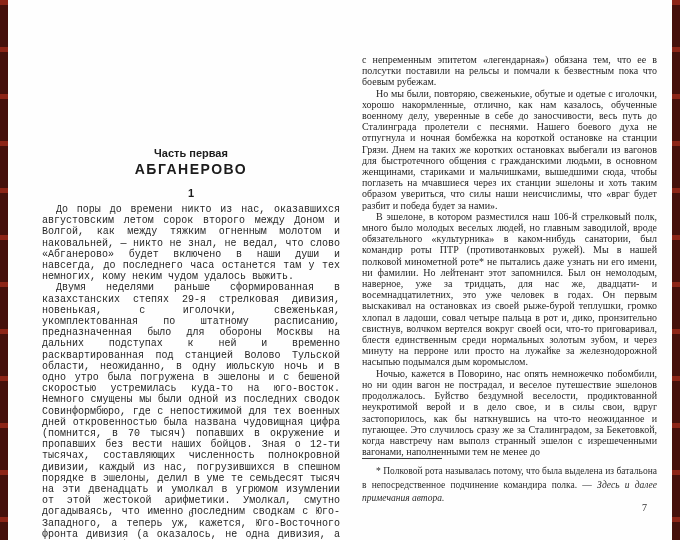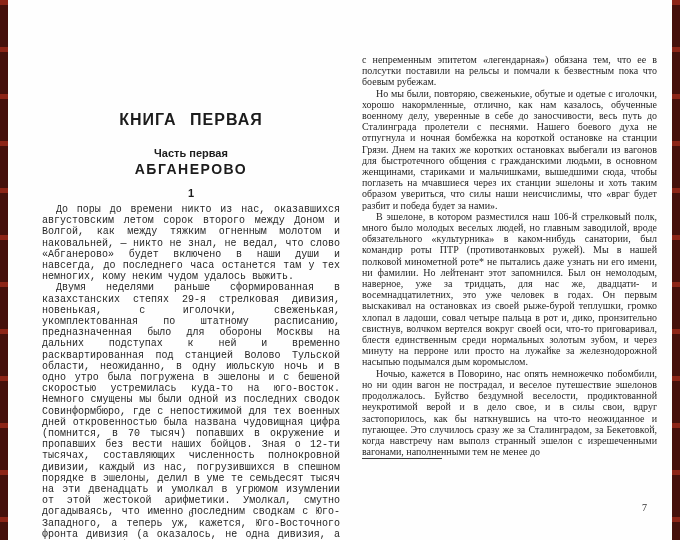--- a/index.html
+++ b/index.html
@@ -65,33 +65,33 @@
   .page-left  .page-number { top: 508px; text-align: center; }
   .page-right .page-number { top: 502px; text-align: right; padding-right: 10px; box-sizing: border-box; }
 </style>
 </head>
 <body>
 
 <div class="edge-bar left"></div>
 <div class="edge-bar right"></div>
 
 <div class="page page-left">
-  <div class="heading book-title">КНИГА ПЕРВАЯ</div>
   <div class="heading part-label">Часть первая</div>
   <div class="heading part-title">АБГАНЕРОВО</div>
   <div class="heading chapter-number">1</div>
   <div class="body-text">
       <p>До поры до времени никто из нас, оказавшихся августовским летом сорок второго между Доном и Волгой, как между тяжким огненным молотом и наковальней, — никто не знал, не ведал, что слово «Абганерово» будет включено в наши души и навсегда, до последнего часа останется там у тех немногих, кому неким чудом удалось выжить.</p>
       <p>Двумя неделями раньше сформированная в казахстанских степях 29-я стрелковая дивизия, новенькая, с иголочки, свеженькая, укомплектованная по штатному расписанию, предназначенная было для обороны Москвы на дальних подступах к ней и временно расквартированная под станцией Волово Тульской области, неожиданно, в одну июльскую ночь и в одно утро была погружена в эшелоны и с бешеной скоростью устремилась куда-то на юго-восток. Немного смущены мы были одной из последних сводок Совинформбюро, где с непостижимой для тех военных дней откровенностью была названа чудовищная цифра (помнится, в 70 тысяч) попавших в окружение и пропавших без вести наших бойцов. Зная о 12-ти тысячах, составляющих численность полнокровной дивизии, каждый из нас, погрузившихся в спешном порядке в эшелоны, делил в уме те семьдесят тысяч на эти двенадцать и умолкал в угрюмом изумлении от этой жестокой арифметики. Умолкал, смутно догадываясь, что именно последним сводкам с Юго-Западного, а теперь уж, кажется, Юго-Восточного фронта дивизия (а оказалось, не одна дивизия, а целая вновь сформированная армия, которой суждено будет стать 64-й, напарницей 62-й, о которой теперь говорят и пишут</p>
     </div>
   <div class="page-number">6</div>
 </div>
 
 <div class="page page-right">
   <div class="body-text">
       <p class="noindent">с непременным эпитетом «легендарная») обязана тем, что ее в полсутки поставили на рельсы и помчали к безвестным пока что боевым рубежам.</p>
       <p>Но мы были, повторяю, свеженькие, обутые и одетые с иголочки, хорошо накормленные, отлично, как нам казалось, обученные военному делу, уверенные в себе до заносчивости, весь путь до Сталинграда пролетели с песнями. Нашего боевого духа не отпугнула и ночная бомбежка на короткой остановке на станции Грязи. Днем на таких же коротких остановках выбегали из вагонов для быстротечного общения с гражданскими людьми, в основном женщинами, стариками и мальчишками, вышедшими сюда, чтобы поглазеть на мчавшиеся через их станции эшелоны и хоть таким образом увериться, что силы наши неисчислимы, что «враг будет разбит и победа будет за нами».</p>
       <p>В эшелоне, в котором разместился наш 106-й стрелковый полк, много было молодых веселых людей, но главным заводилой, вроде обязательного «культурника» в каком-нибудь санатории, был командир роты ПТР (противотанковых ружей). Мы в нашей полковой минометной роте* не пытались даже узнать ни его имени, ни фамилии. Но лейтенант этот запомнился. Был он немолодым, наверное, уже за тридцать, для нас же, двадцати- и восемнадцатилетних, это уже человек в годах. Он первым выскакивал на остановках из своей рыже-бурой теплушки, громко хлопал в ладоши, совал четыре пальца в рот и, дико, пронзительно свистнув, волчком вертелся вокруг своей оси, что-то приговаривал, блестя единственным среди нормальных золотым зубом, и через минуту на перроне или просто на лужайке за железнодорожной насыпью подымался дым коромыслом.</p>
       <p>Ночью, кажется в Поворино, нас опять немножечко побомбили, но ни один вагон не пострадал, и веселое путешествие эшелонов продолжалось. Буйство бездумной веселости, продиктованной неукротимой верой и в дело свое, и в силы свои, вдруг застопорилось, как бы наткнувшись на что-то неожиданное и пугающее. Это случилось сразу же за Сталинградом, за Бекетовкой, когда навстречу нам выполз странный эшелон с изрешеченными вагонами, наполненными тем не менее до</p>
     </div>
   <div class="footnote-rule"></div>
+  <div class="footnote"><span>* Полковой рота называлась потому, что была выделена из батальона в непосредственное подчинение командира полка. — </span><span class="fn-italic">Здесь и далее примечания автора.</span></div>
   <div class="page-number">7</div>
 </div>
 
 </body></html>

